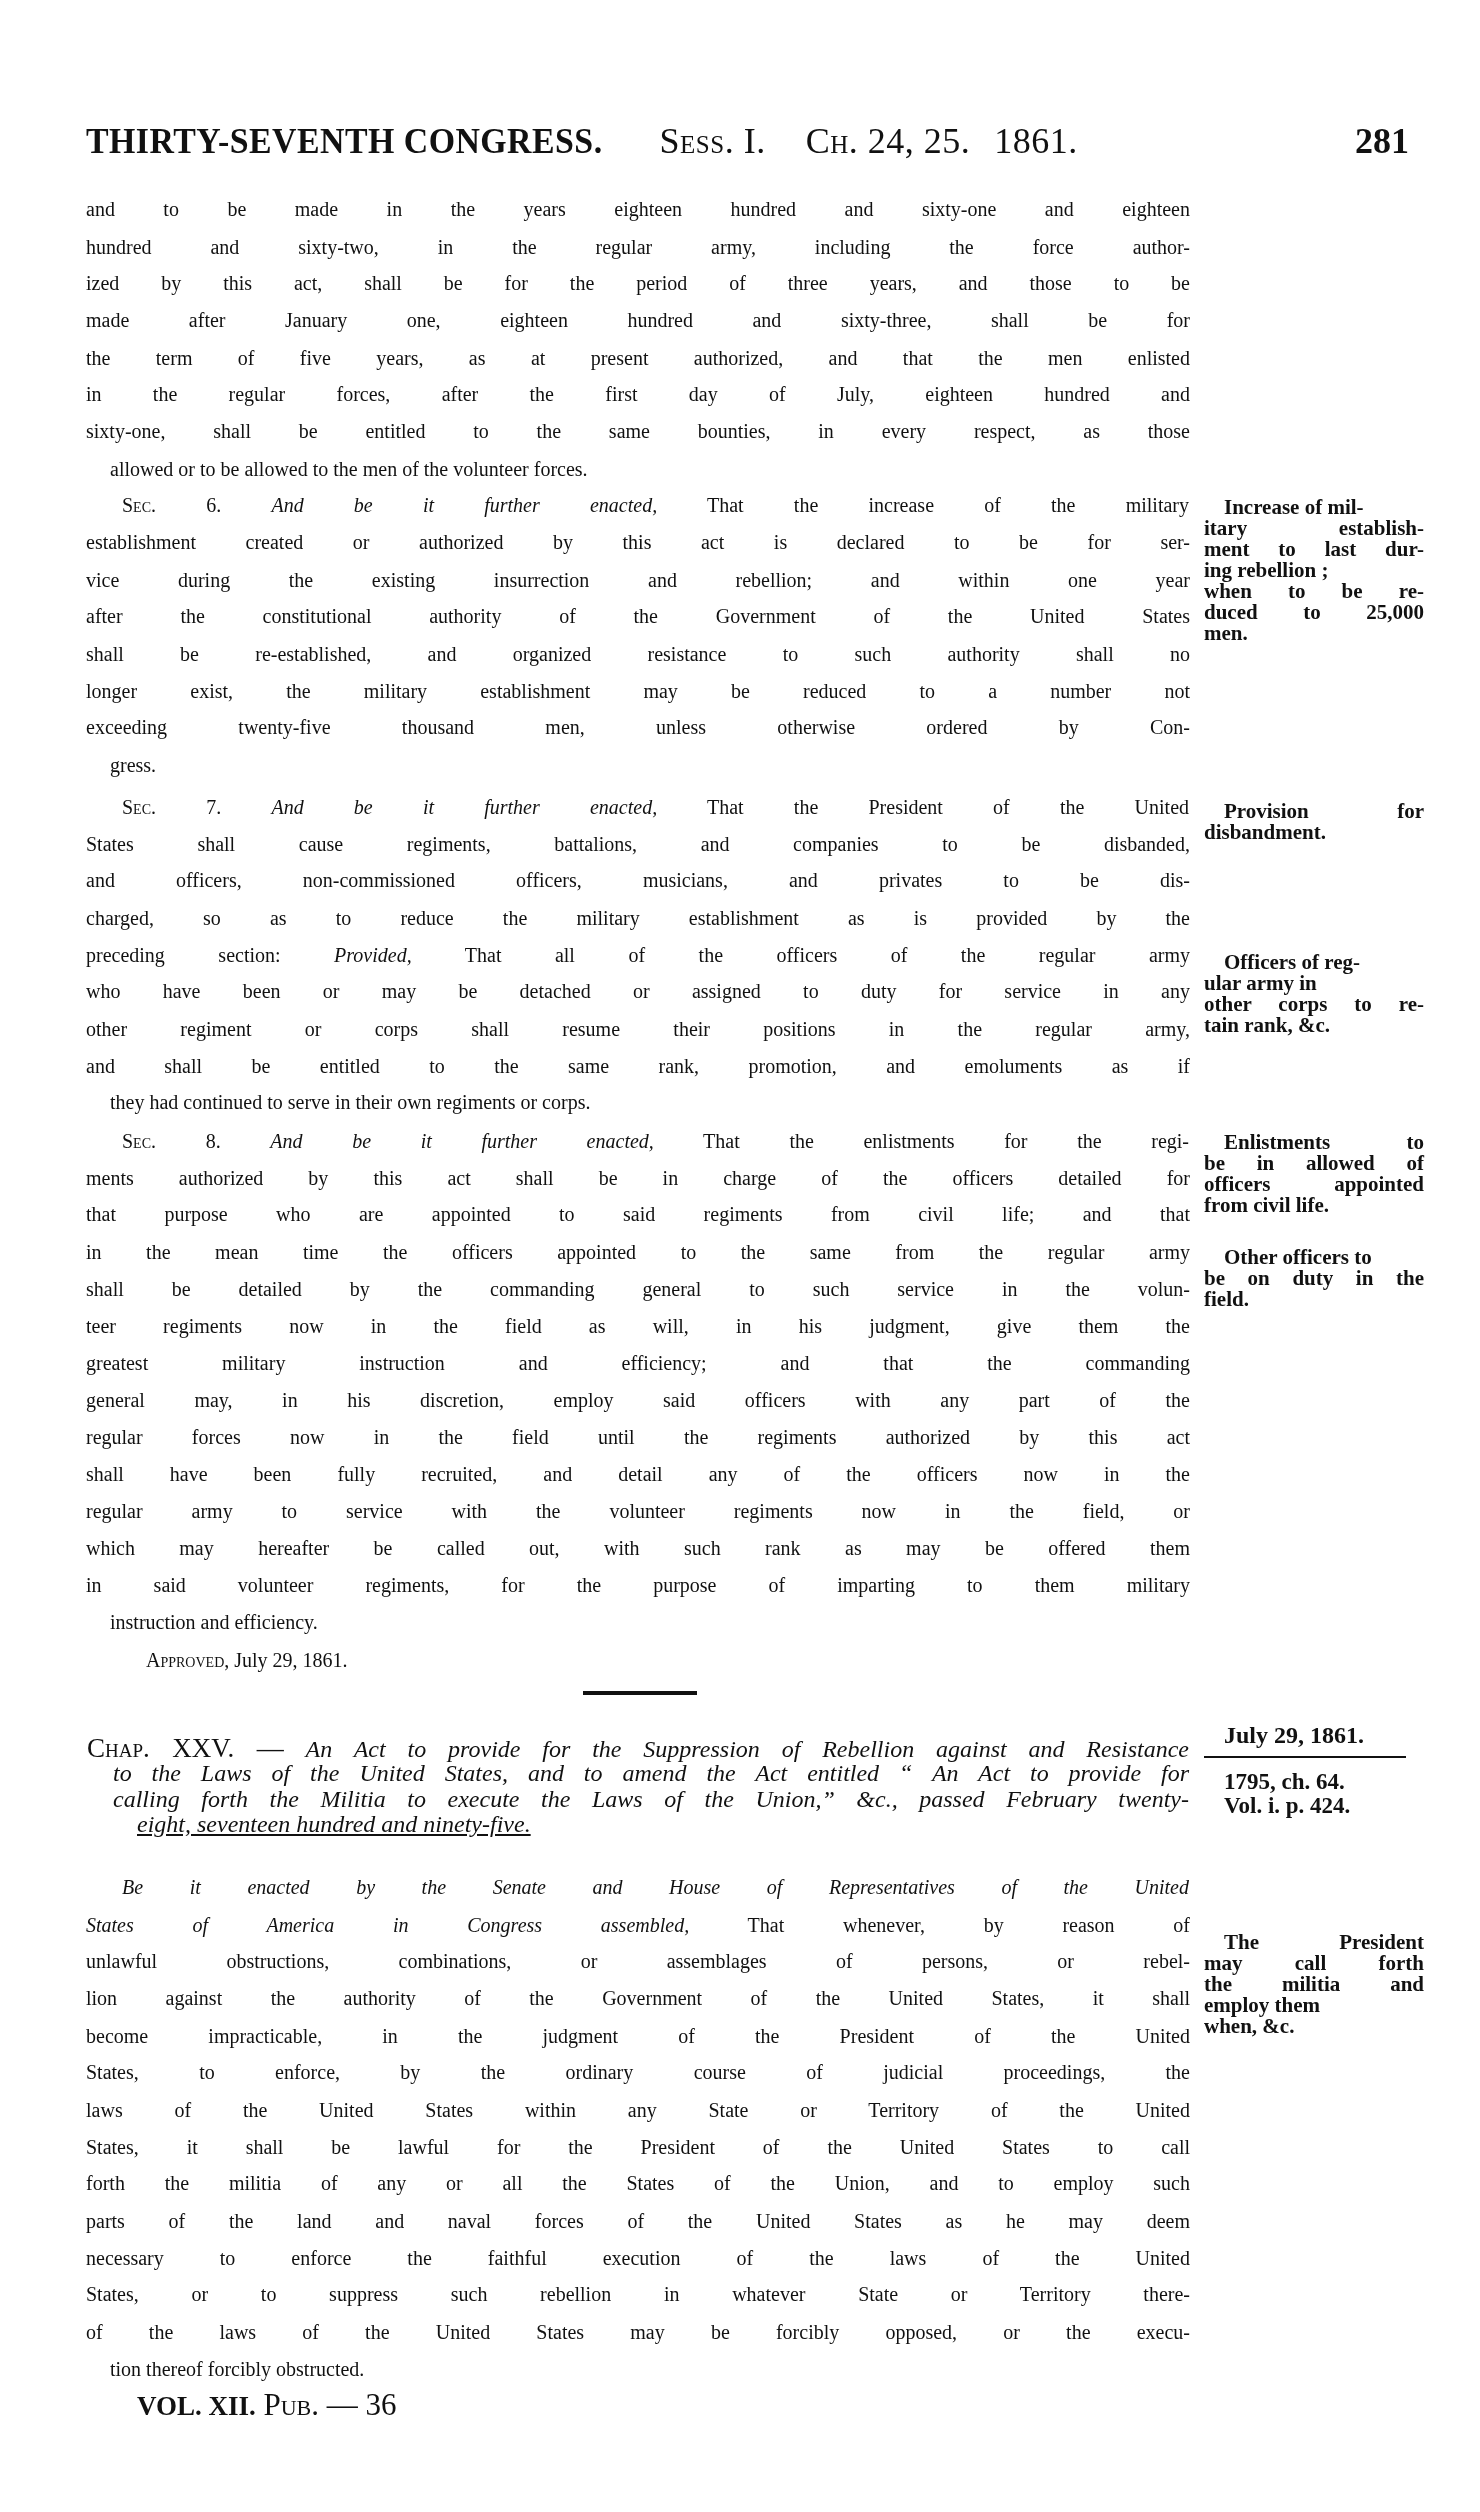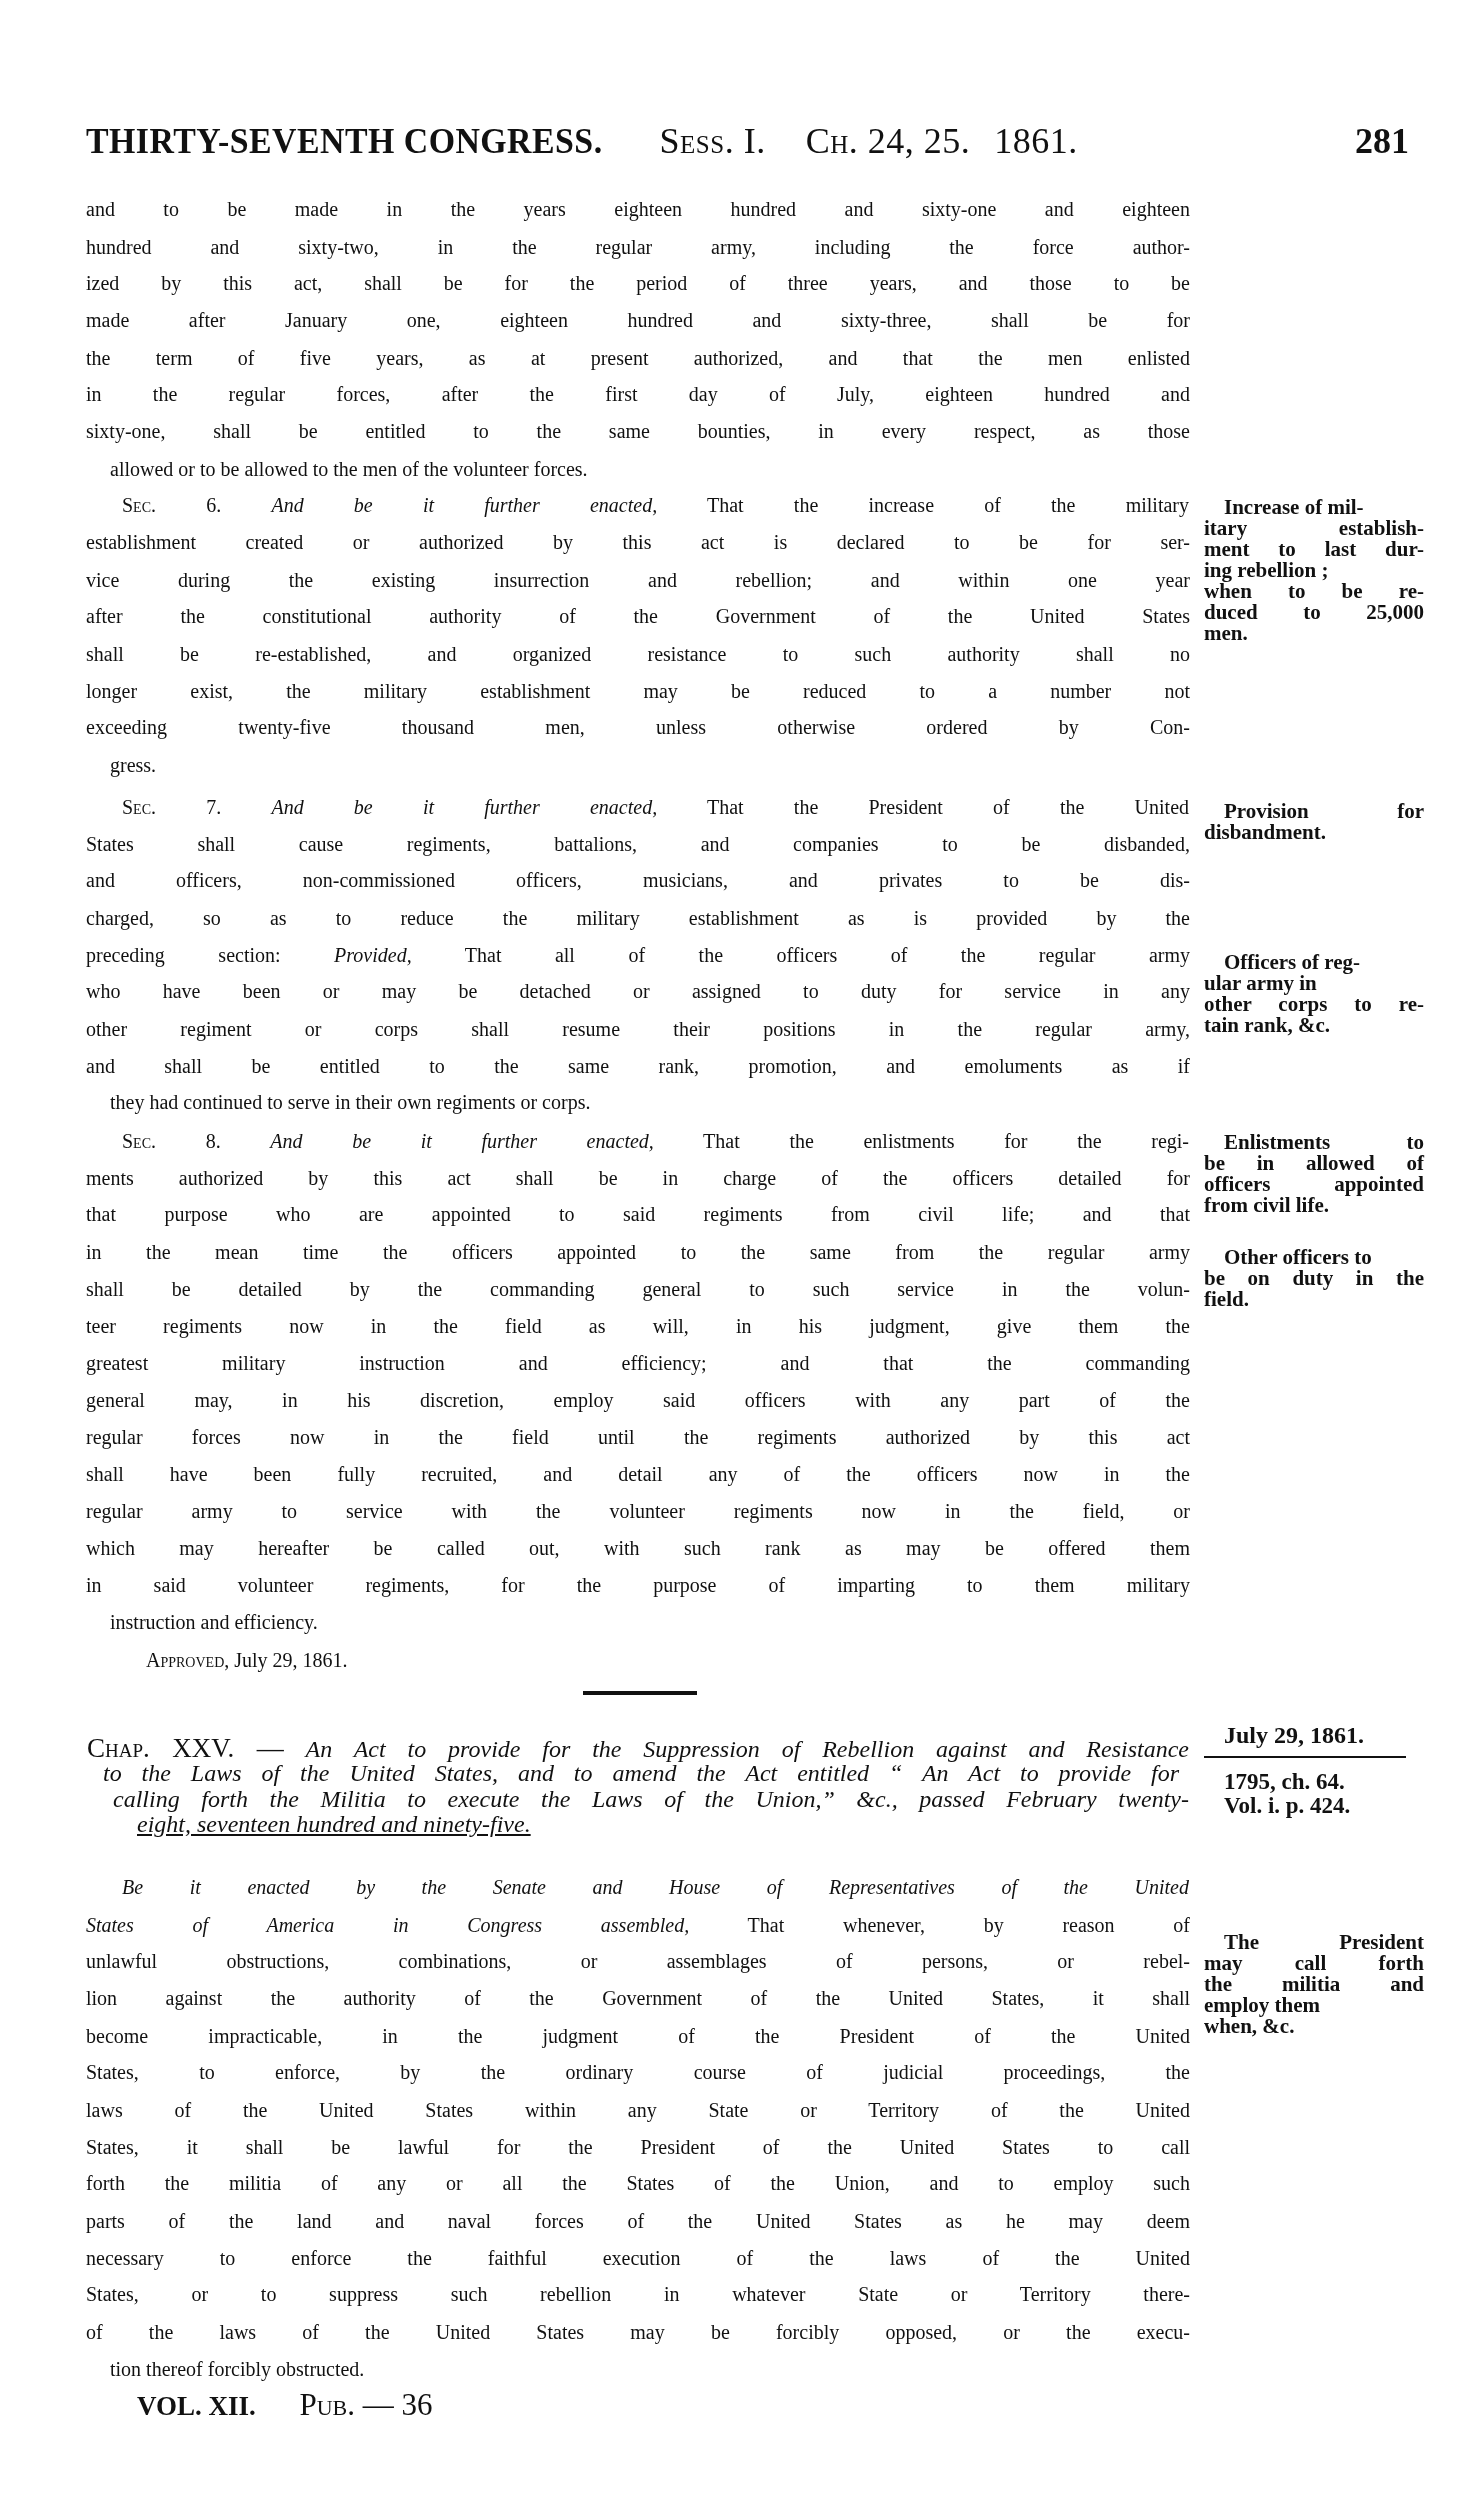--- a/index.html
+++ b/index.html
@@ -108,21 +108,21 @@
   <span>July 29, 1861.</span>
 </div>
 
 <div class="rule" style="left:583px; top:1691px; width:114px;"></div>
 
 <div>
   <div class="line sm" style="top:1736px; left:87px; width:1102px;">
     <span class="sc" style="font-size:27px">Chap. XXV. —</span>
     <i>An Act to provide for the Suppression of Rebellion against and Resistance</i>
   </div>
-  <div class="line sm it" style="top:1761px; left:103px; width:1076px;">to the Laws of the United States, and to amend the Act entitled “ An Act to provide for</div>
+  <div class="line sm it" style="top:1761px; left:113px; width:1076px;">to the Laws of the United States, and to amend the Act entitled “ An Act to provide for</div>
   <div class="line sm it" style="top:1787px; left:113px; width:1076px;">calling forth the Militia to execute the Laws of the Union,” &amp;c., passed February twenty-</div>
   <div class="line sm it last" style="top:1812px; left:113px; width:1076px;text-decoration:underline;">eight, seventeen hundred and ninety-five.</div>
 </div>
 
 <div>
   <div class="line indent it" style="top:1869px">Be it enacted by the Senate and House of Representatives of the United</div>
   <div class="line" style="top:1907px">
     <i>States of America in Congress assembled,</i>
     <span>That whenever, by reason of</span>
   </div>
@@ -135,21 +135,21 @@
   <div class="line" style="top:2165px">forth the militia of any or all the States of the Union, and to employ such</div>
   <div class="line" style="top:2203px">parts of the land and naval forces of the United States as he may deem</div>
   <div class="line" style="top:2240px">necessary to enforce the faithful execution of the laws of the United</div>
   <div class="line" style="top:2276px">States, or to suppress such rebellion in whatever State or Territory there-</div>
   <div class="line" style="top:2314px">of the laws of the United States may be forcibly opposed, or the execu-</div>
   <div class="line last" style="top:2351px">tion thereof forcibly obstructed.</div>
 </div>
 
 <div class="abs foot" style="top:2387px">
   <span class="sc" style="font-weight:bold; font-size:27px">VOL. XII.</span>
-  <span class="sc" style="margin-left:36px">Pub. — 36</span>
+  <span class="sc" style="">Pub. — 36</span>
 </div>
 
 <div class="note" style="top:497px">
   <div class="l in">Increase of mil-</div>
   <div>itary establish-</div>
   <div>ment to last dur-</div>
   <div class="l">ing rebellion ;</div>
   <div>when to be re-</div>
   <div>duced to 25,000</div>
   <div class="l">men.</div>

